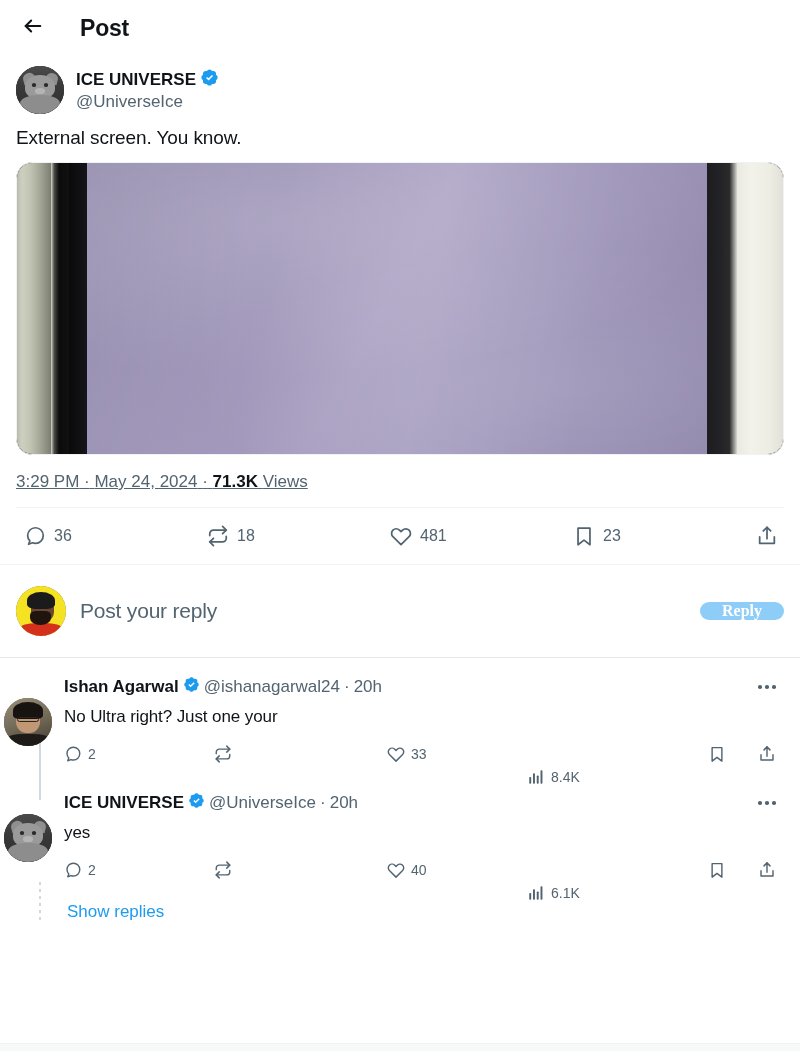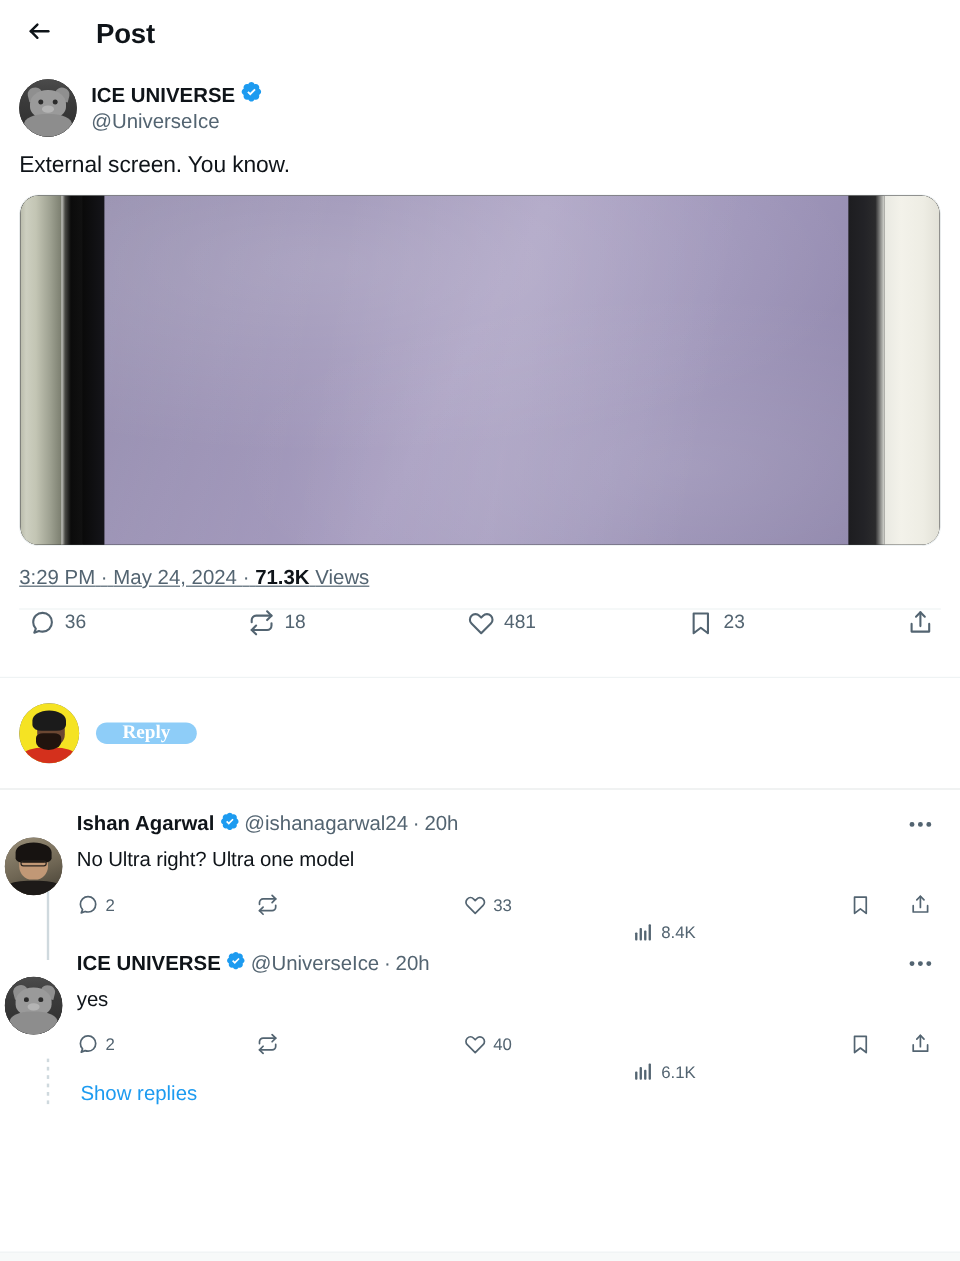--- a/index.html
+++ b/index.html
@@ -144,21 +144,21 @@
   }
   .meta-line b { color: #0f1419; font-weight: bold; }
 
   .divider { height: 1px; background: #eff3f4; margin: 0 16px; }
   .band { height: 1px; background: #eff3f4; }
   .thick-band { height: 1px; background:#e6e9ea; }
 
   
   .action-bar {
     display: flex;
-    align-items: flex-start;
+    align-items: center;
     height: 56px;
     padding: 0 22px 0 24px;
   }
   .act {
     display: flex;
     align-items: center;
     gap: 8px;
     color: #536471;
     font-size: 16px;
     cursor: pointer;
@@ -413,20 +413,21 @@
 
   <div class="composer">
     <div class="avatar">
       <div class="av-man">
         <div class="shirt"></div>
           <div class="face"></div>
           <div class="beard"></div>
           <div class="hair"></div>
       </div>
     </div>
+    <div class="composer-placeholder">Post your reply</div>
     <button class="reply-btn">Reply</button>
   </div>
 
   <div class="thick-band"></div>
 
   <div class="reply">
     <div class="thread-line" style="top:60px;height:82px;"></div>
     <div class="avatar">
       <div class="av-ishan">
         <div class="bg2"></div>
@@ -450,21 +451,21 @@
         <span class="rtime">20h</span>
         <span class="spacer"></span>
         <div class="more-dots">
           <span class="dots-glyph">
               <i></i>
               <i></i>
               <i></i>
             </span>
         </div>
       </div>
-      <div class="reply-text">No Ultra right? Ultra one model</div>
+      <div class="reply-text">No Ultra right? Just one your</div>
       <div class="reply-actions">
         <div class="act a1">
           <span>
             <svg width="18" height="18" viewBox="0 0 24 24" fill="none" stroke="#536471" stroke-width="1.9" stroke-linecap="round" stroke-linejoin="round">
                 <path d="M21 11.5a8.4 8.4 0 0 1-8.5 8.5 8.8 8.8 0 0 1-3.3-.6L5 21l1.4-3.6A8.3 8.3 0 0 1 4 11.5 8.4 8.4 0 0 1 12.5 3 8.4 8.4 0 0 1 21 11.5z"></path>
               </svg>
           </span>
           <span>2</span>
         </div>
         <div class="act a2">

